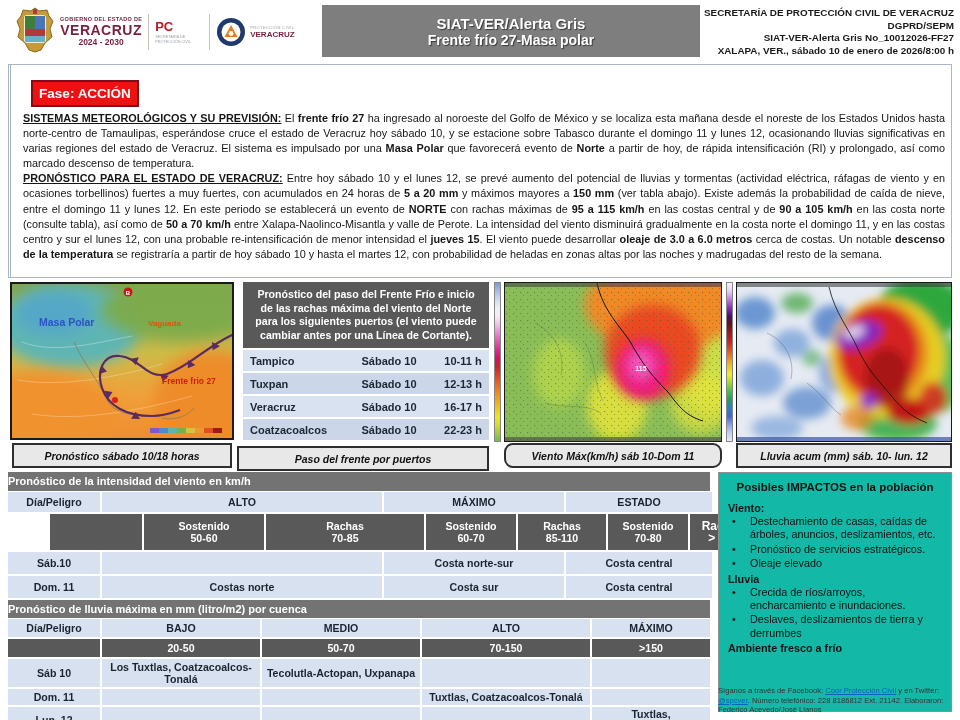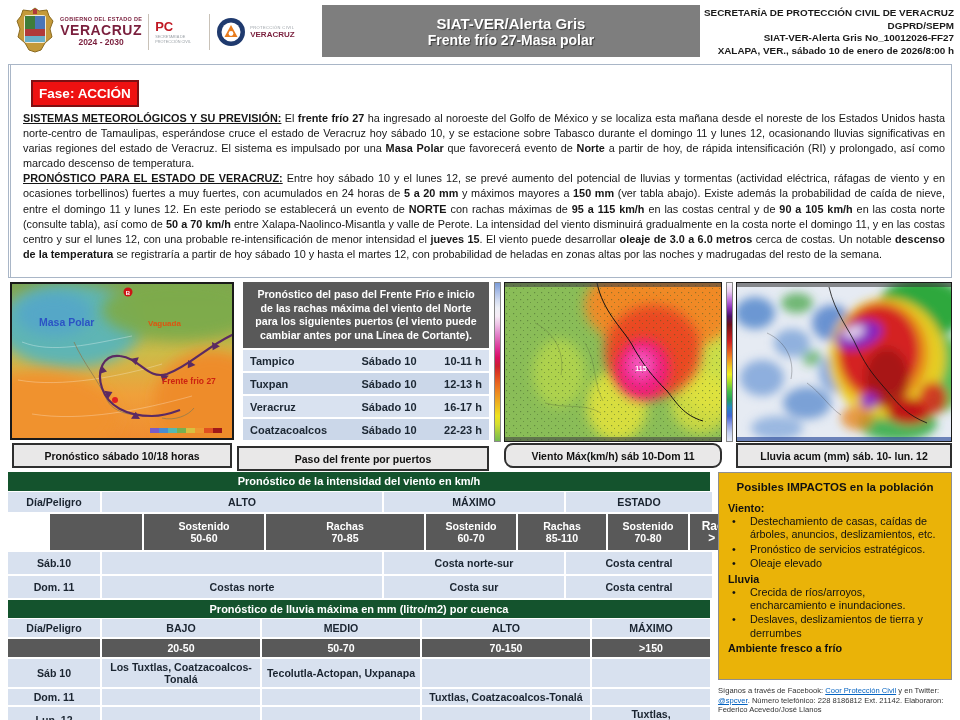--- a/index.html
+++ b/index.html
@@ -37,51 +37,51 @@
     border:2px solid #7e1013; display:flex; align-items:center; justify-content:center;
     color:#fff; font-weight:800; font-size:13.5px; }
   .forecast-text { position:absolute; left:12px; right:6px; top:46px;
     font-size:10.85px; line-height:15.1px; text-align:justify; color:#161616; }
   .forecast-text .rich { display:block; }
   
   .map-panel { position:absolute; top:282px; }
   .map-frame { border:2px solid #1a1a1a; background:#ddd; overflow:hidden; }
   .caption { position:absolute; top:443px; height:25px; background:#e9e8e8;
     border:2px solid #2f2f2f; font-weight:700; font-size:10.5px; color:#111;
-    display:flex; align-items:center; justify-content:center; }
+    display:flex; align-items:center; justify-content:center;font-style:italic; }
   .scale-strip { position:absolute; top:0; width:7px; height:160px; border:1px solid #888; }
   .scale3 { background:linear-gradient(#7a9cd8,#a8bce6,#d0daf0,#eef0f6,#f6ecf6,#eec2e6,#e48cd0,#de5cb0,#de2c90,#da1060,#cc2030,#de4020,#e86420,#ee8420,#eea420,#eec420,#eee420,#d4de30,#a2cc40,#74bc50); }
   .scale4 { background:linear-gradient(#f6f4f8,#e8d0f0,#c078e0,#8830b8,#481068,#6c1018,#a01818,#cc2020,#e05020,#ee8820,#eec420,#eef020,#a0dc28,#48c048,#24a05c,#2484c4,#4064d4,#8c9ce4,#c4d0f0,#e6ecf8); }
   
   .ports-header { background:#595959; color:#fff; font-weight:700; font-size:10.6px;
     line-height:13.6px; text-align:center; padding:6px 7px; }
   .ports-row { display:grid; grid-template-columns:102px 88px 60px; height:21px; margin-top:2px;
     align-items:center; font-weight:700; color:#1c2733; font-size:11px; }
   .ports-row .c-port { padding-left:7px; }
   .ports-row .c-day, .ports-row .c-time { text-align:center; }
   
   .tbl { position:absolute; left:8px; top:472px; width:702px; font-size:10.6px; color:#1a2430; }
-  .bar-dark { background:#14532d; color:#fff; font-weight:700; text-align:center; }
+  .bar-dark { background:#737373; color:#fff; font-weight:700; text-align:left; }
   .t-title { height:19px; line-height:19px; font-size:11px; margin-bottom:1px; }
   .grid-row { display:grid; column-gap:2px; margin-bottom:2px; }
   .cell { display:flex; align-items:center; justify-content:center; text-align:center; font-weight:700; }
   .cell.light { background:#d8e1ef; color:#1a2430; }
   .cell.dark { background:#595959; color:#fff; }
   .wind-h1 { grid-template-columns:92px 280px 180px 146px; }
   .wind-sub { grid-template-columns:92px 120px 158px 90px 88px 80px 66px;padding-left:42px; }
   .wind-row { grid-template-columns:92px 280px 180px 146px; }
   .rain-h { grid-template-columns:92px 158px 158px 168px 118px; }
   .sub2 { flex-direction:column; line-height:12.5px; }
   .big-last { font-size:12px; }
   .h20 { height:20px; } .h36 { height:36px; } .h22 { height:22px; }
   .h18 { height:18px; } .h28 { height:28px; } .h16 { height:16px; } .h26 { height:26px; }
   .two-line { line-height:12.5px; }
   
-  .impacts { position:absolute; left:718px; top:472px; width:234px; height:208px;
-    border:1px solid #8f8f8f; background:#eab308; padding:8px 9px 1px 9px; font-size:10.8px; color:#111; }
+  .impacts { position:absolute; left:718px; top:472px; width:234px; height:240px;
+    border:1px solid #8f8f8f; background:#14b8a6; padding:8px 9px 1px 9px; font-size:10.8px; color:#111; }
   .impacts .ttl { text-align:center; font-weight:800; font-size:11.5px; margin-bottom:9px; }
   .impacts .hd { font-weight:800; margin-top:2px; }
   .bullet { display:flex; line-height:13.4px; margin:1px 0; }
   .bullet::before { content:"\2022"; flex:0 0 18px; padding-left:4px; }
   .bullet span { flex:1; }
   
   .footnote { position:absolute; left:718px; top:686px; width:238px; font-size:7.6px;
     line-height:9.6px; color:#333; }
   .footnote a { color:#0563c1; text-decoration:underline; cursor:pointer; }
   svg text { font-family:"Liberation Sans", sans-serif; }

